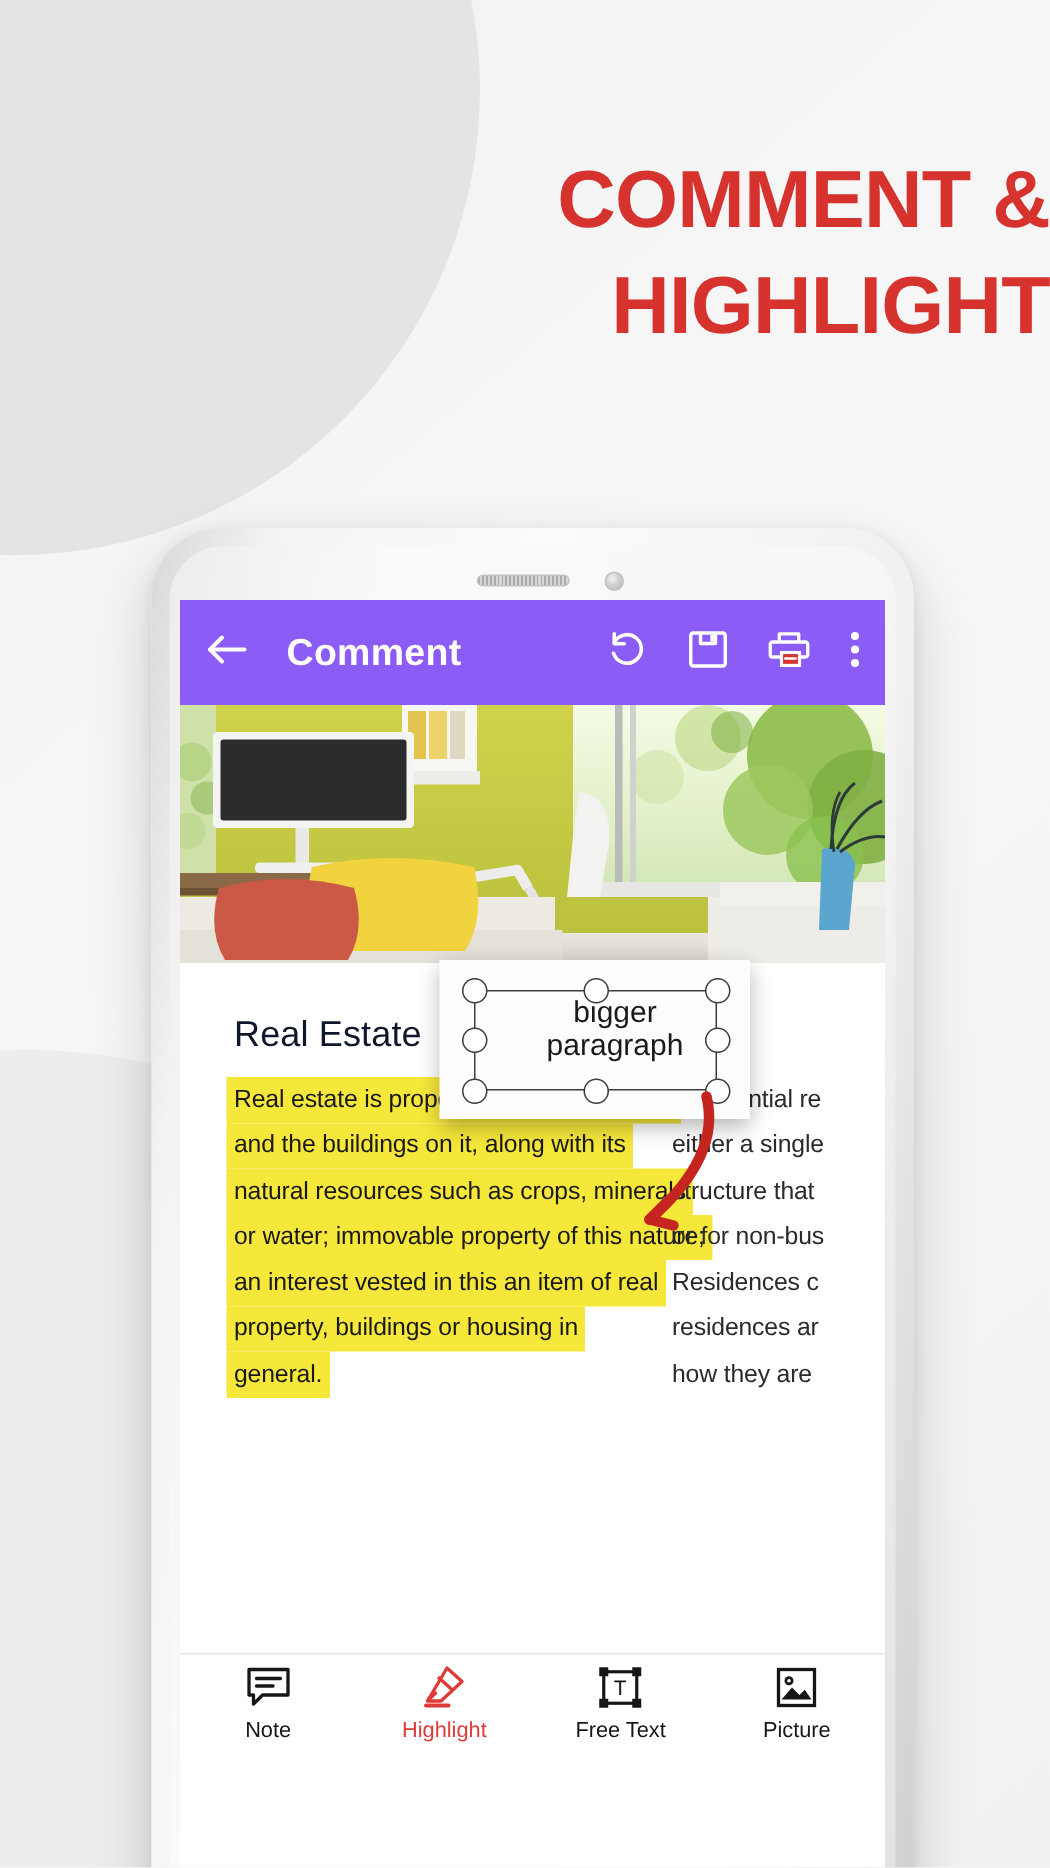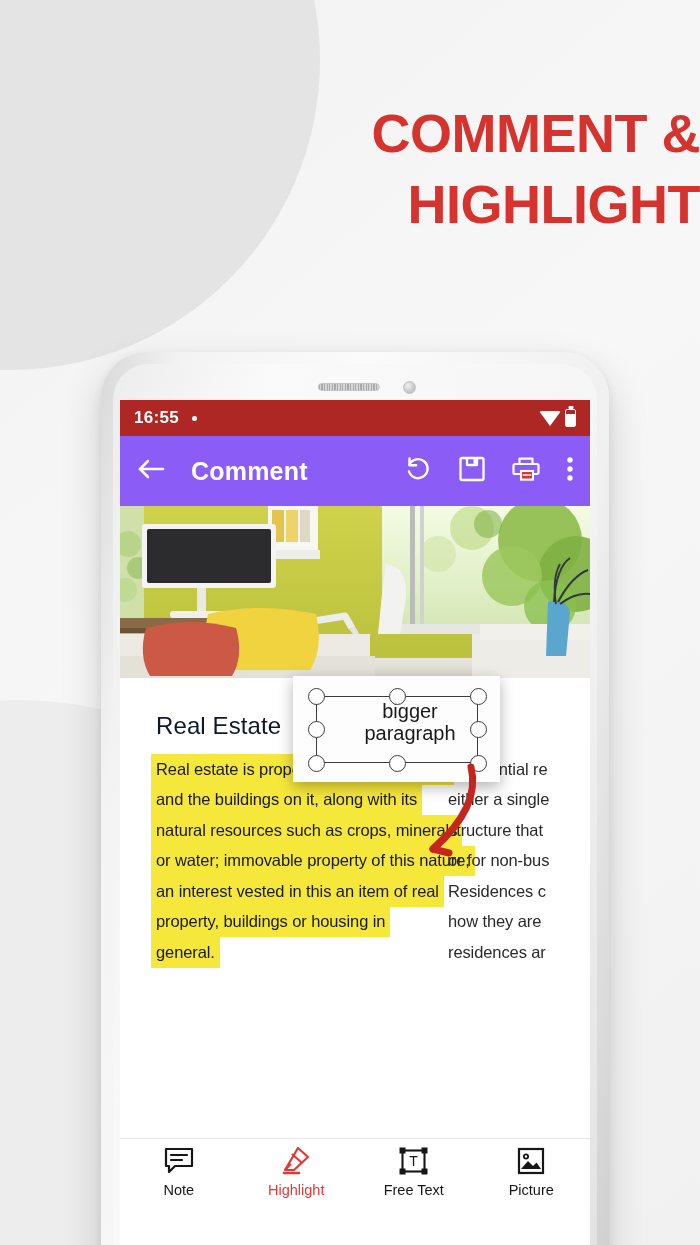--- a/index.html
+++ b/index.html
@@ -331,28 +331,20 @@
     <span class="l2">HIGHLIGHT</span>
   </div>
 
   <div class="phone">
     <div class="phone-inner-edge"></div>
     <div class="speaker"></div>
     <div class="camera"></div>
 
     <div class="screen">
 
-      <div class="statusbar">
-        <span class="status-time">16:55</span>
-        <span class="status-dot"></span>
-        <span class="status-right">
-          <span class="wifi-ico"></span>
-          <span class="batt-ico"></span>
-        </span>
-      </div>
 
       <div class="appbar">
         <span class="back-arrow">
           <svg width="27" height="22" viewBox="0 0 27 22" fill="none">
             <path d="M2 11 H25" stroke="#fff" stroke-width="2.6" stroke-linecap="round"></path>
             <path d="M10 3 L2 11 L10 19" stroke="#fff" stroke-width="2.6" stroke-linecap="round" stroke-linejoin="round"></path>
           </svg>
         </span>
         <span class="appbar-title">Comment</span>
         <span class="appbar-actions">
@@ -501,22 +493,22 @@
               <div class="hl-line">an interest vested in this an item of real</div>
               <div class="hl-line">property, buildings or housing in</div>
               <div class="hl-line">general.</div>
             </div>
             <div class="col-right">
               <div class="rt-line">Residential re</div>
               <div class="rt-line">either a single</div>
               <div class="rt-line">structure that</div>
               <div class="rt-line">or for non-bus</div>
               <div class="rt-line">Residences c</div>
+              <div class="rt-line">residences ar</div>
               <div class="rt-line">how they are</div>
-              <div class="rt-line">residences ar</div>
             </div>
           </div>
         </div>
 
         <div class="toolbar">
 
           <div class="tb-item">
             <span class="tb-ico">
               <svg width="30" height="27" viewBox="0 0 30 27" fill="none">
                 <path d="M2 2 h26 v17 H11 l-6 6 v-6 H2 Z" stroke="#161616" stroke-width="2.2" fill="none" stroke-linejoin="round"></path>

